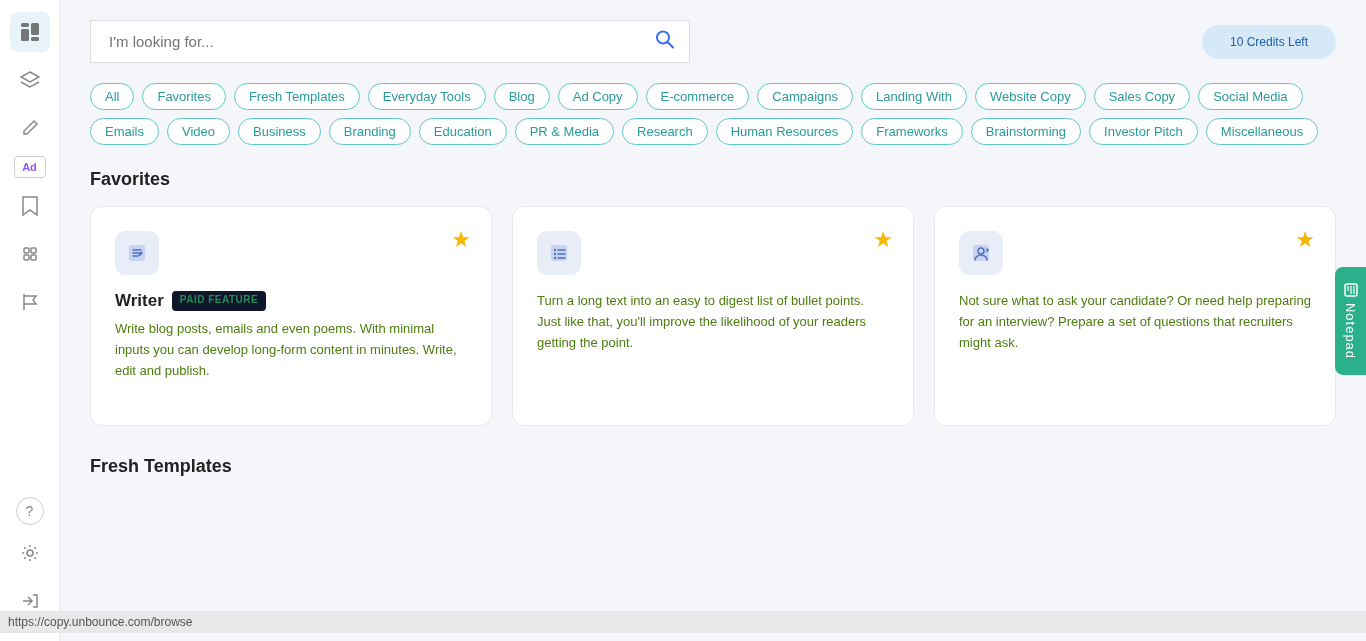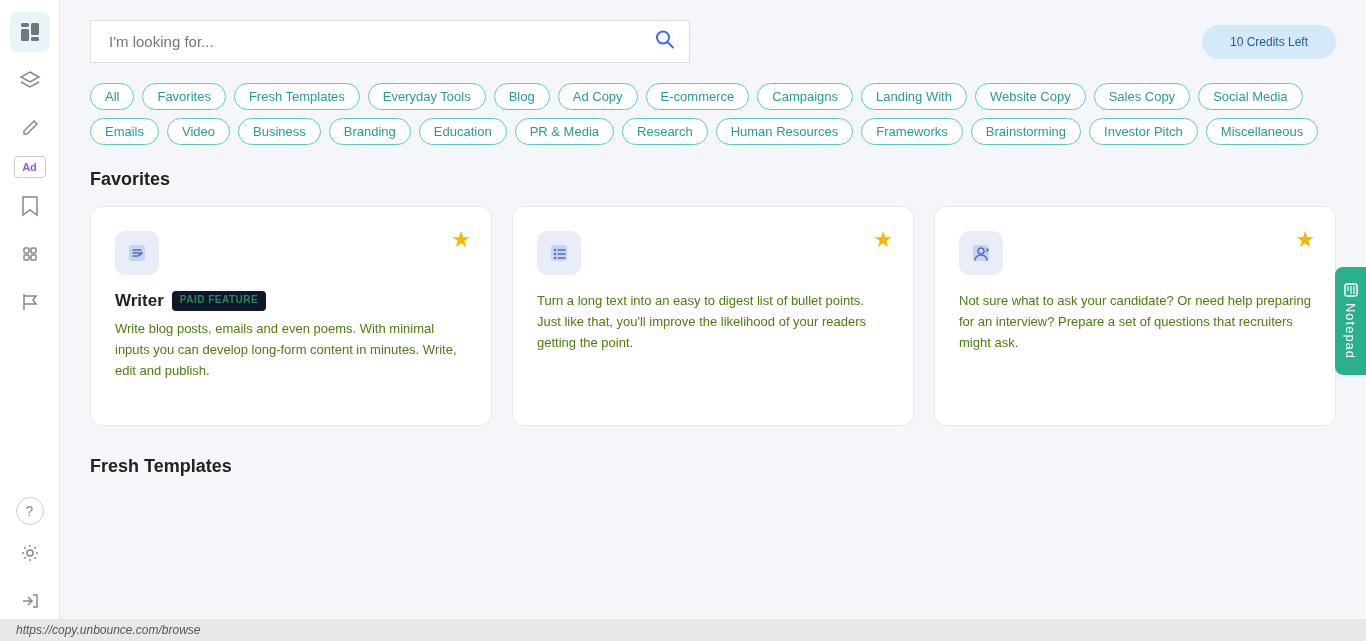--- a/index.html
+++ b/index.html
@@ -186,29 +186,28 @@
       display: flex;
       align-items: center;
       gap: 6px;
       z-index: 100;
       letter-spacing: 1px;
     }
 
     
     .status-bar {
       position: fixed;
-      bottom: 0;
+      bottom: 8px;
       left: 0;
       right: 0;
       background: #e8e8e8;
-      padding: 4px 16px;
+      padding: 4px 8px;
       font-size: 12px;
       color: #555;
       z-index: 50;
-      font-style: italic;
     }
 
     
     .activate-overlay {
       position: absolute;
       bottom: 80px;
       right: 60px;
       text-align: right;
       color: #999;
       font-size: 13px;

